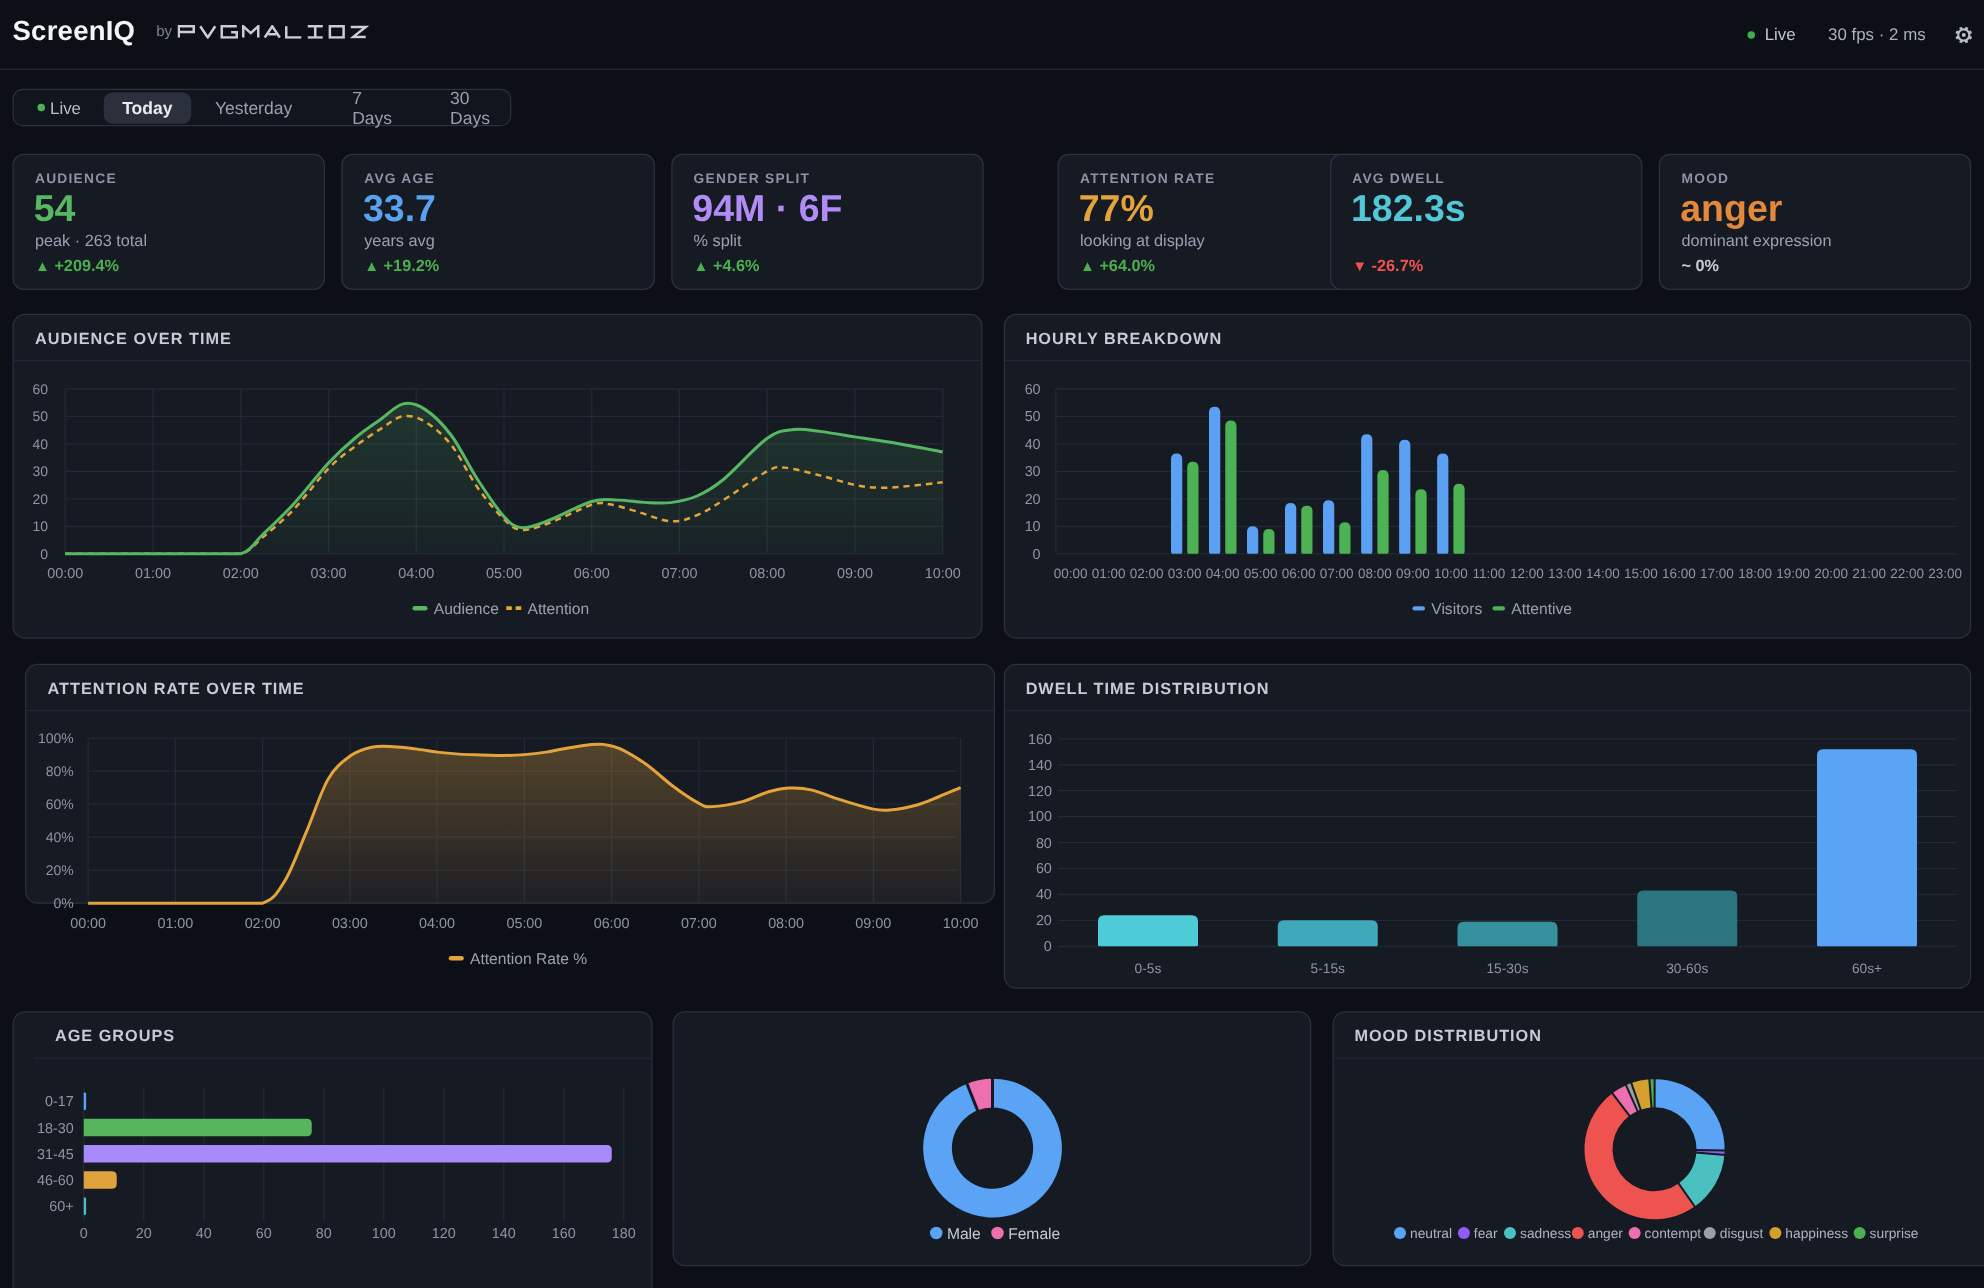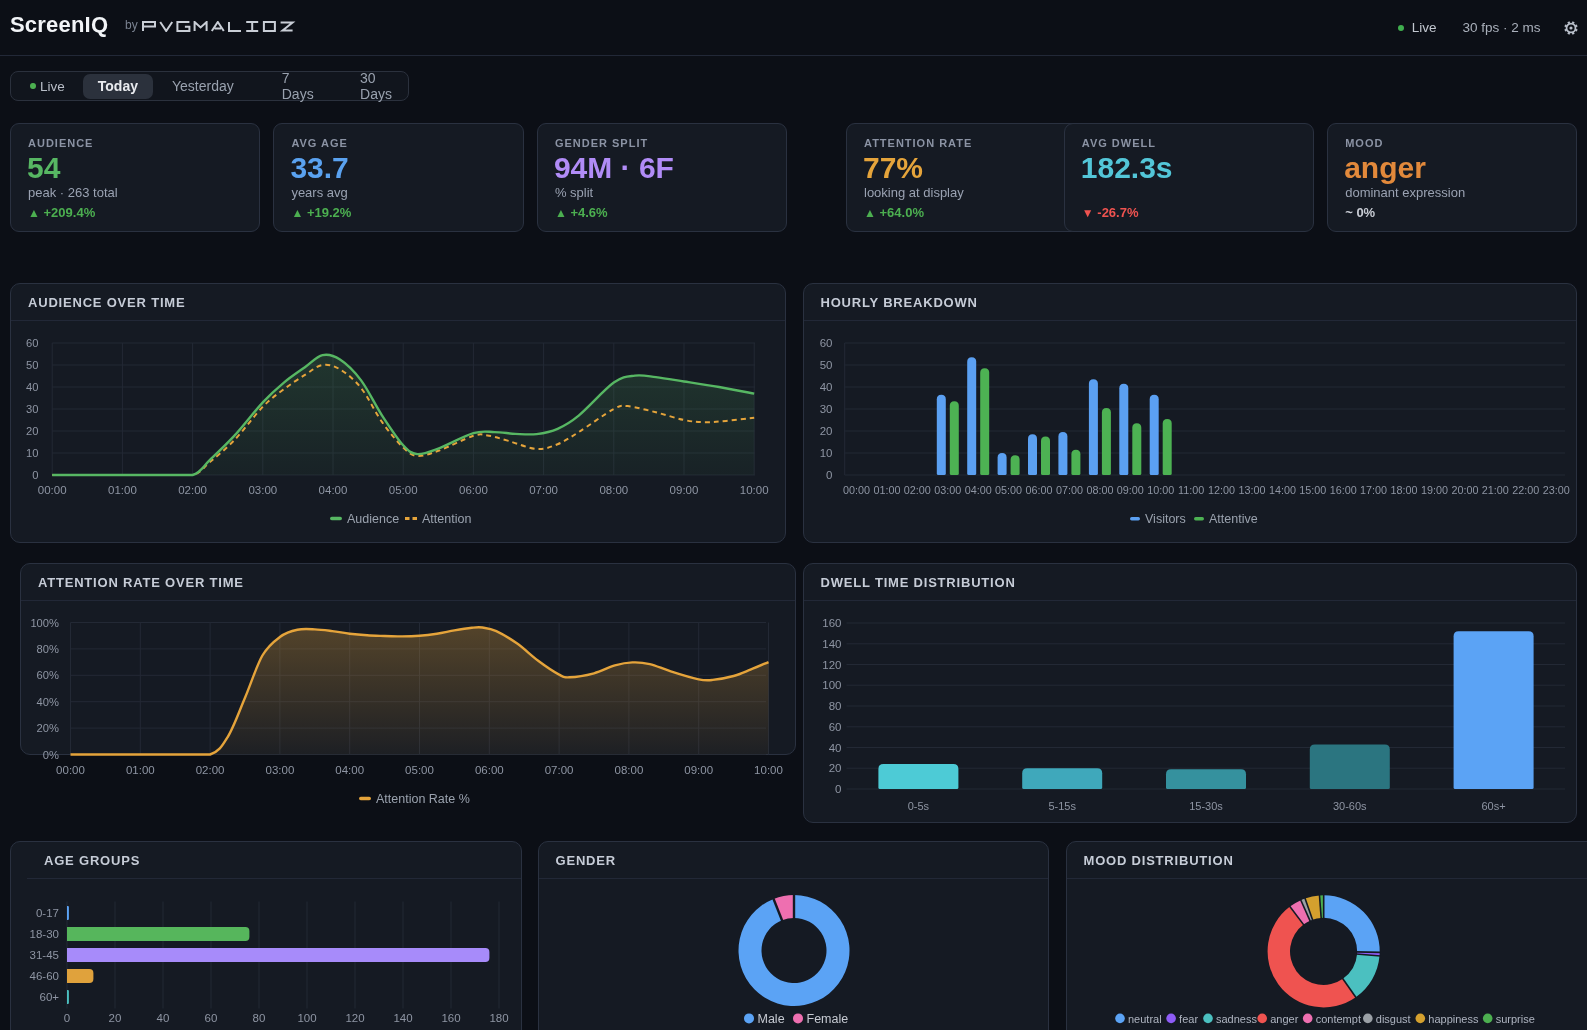--- a/index.html
+++ b/index.html
@@ -18,21 +18,21 @@
 #tabbar .chip { margin-left:18px; height:25px; line-height:25px; padding:0 15px; background:#2b313c;
   border-radius:7px; color:#e9ebef; font-size:14px; font-weight:700;text-align:right; }
 #tabbar .titem { font-size:14px; color:#99a1ae; }
 .scard { position:absolute; top:122.7px; width:250.3px; height:109.7px; background:#151a23;
   border:1px solid #2a3140; border-radius:9px; }
 .slabel { position:absolute; left:17px; top:13px; font-size:11px; font-weight:600; letter-spacing:1px; color:#8b93a4; }
 .sval { position:absolute; left:16px; top:27px; font-size:30px; font-weight:700; }
 .sub { position:absolute; left:17px; top:61.5px; font-size:13px; color:#9aa2b2; }
 .delta { position:absolute; left:17px; top:81.5px; font-size:13px; font-weight:700; }
 .tri { font-size:12px; color:#4caf50; }
-.ccard { position:absolute; background:#151a23; border:1px solid #2a3140; border-radius:10px;margin-top:32px; }
+.ccard { position:absolute; background:#151a23; border:1px solid #2a3140; border-radius:10px; }
 .ctitle { height:37px; line-height:38px; padding-left:17px; font-size:13px; font-weight:700;
   letter-spacing:0.8px; color:#c6ccd7; border-bottom:1px solid #222837; }
 .cbody { position:absolute; left:0; top:37px; right:0; bottom:0; }
 </style></head>
 <body>
 <div id="hdr-title">ScreenIQ</div>
 <div id="hdr-by">by</div>
 <div id="hdr-logo"><svg width="155" height="11" viewBox="0 0 155 11">
       <g transform="translate(1,1)">
         <g transform="translate(0,0)">
@@ -355,21 +355,20 @@
         <text x="48.0" y="59.0" font-size="11.5" fill="#8e95a3" text-anchor="end" font-weight="400">18-30</text>
         <path d="M56.0,69.0 L474.4,69.0 Q478.4,69.0 478.4,73.0 L478.4,79.0 Q478.4,83.0 474.4,83.0 L56.0,83.0 Z" fill="#a78bfa"></path>
         <text x="48.0" y="80.0" font-size="11.5" fill="#8e95a3" text-anchor="end" font-weight="400">31-45</text>
         <path d="M56.0,90.0 L78.4,90.0 Q82.4,90.0 82.4,94.0 L82.4,100.0 Q82.4,104.0 78.4,104.0 L56.0,104.0 Z" fill="#e0a23c"></path>
         <text x="48.0" y="101.0" font-size="11.5" fill="#8e95a3" text-anchor="end" font-weight="400">46-60</text>
         <path d="M56.0,111.0 L56.9,111.0 Q57.9,111.0 57.9,112.0 L57.9,124.0 Q57.9,125.0 56.9,125.0 L56.0,125.0 Z" fill="#4bc0c0"></path>
         <text x="48.0" y="122.0" font-size="11.5" fill="#8e95a3" text-anchor="end" font-weight="400">60+</text>
       </svg></div>
   </div>
 <div class="ccard" style="left:537.5px;top:809px;width:511.5px;height:204px;">
-    <div class="ctitle">GENDER</div>
     <div class="cbody"><svg width="511" height="167" viewBox="0 0 511 167" font-family="&quot;Liberation Sans&quot;,sans-serif">
         <path d="M255.00,16.00 A55.50,55.50 0 1 1 234.57,19.90 L243.04,41.28 A32.50,32.50 0 1 0 255.00,39.00 Z" fill="#5ba3f5"></path>
         <path d="M234.57,19.90 A55.50,55.50 0 0 1 255.00,16.00 L255.00,39.00 A32.50,32.50 0 0 0 243.04,41.28 Z" fill="#ee6fb0"></path>
         <line x1="255.00" y1="40.00" x2="255.00" y2="15.00" stroke="#151a23" stroke-width="2.4"></line>
         <line x1="243.40" y1="42.21" x2="234.20" y2="18.97" stroke="#151a23" stroke-width="2.4"></line>
         <circle cx="210" cy="139.4" r="5" fill="#5ba3f5"></circle>
         <text x="218.5" y="143.9" font-size="12.5" fill="#c6cad2" text-anchor="start" font-weight="400">Male</text>
         <circle cx="259" cy="139.4" r="5" fill="#ee6fb0"></circle>
         <text x="267.5" y="143.9" font-size="12.5" fill="#c6cad2" text-anchor="start" font-weight="400">Female</text>
       </svg></div>

